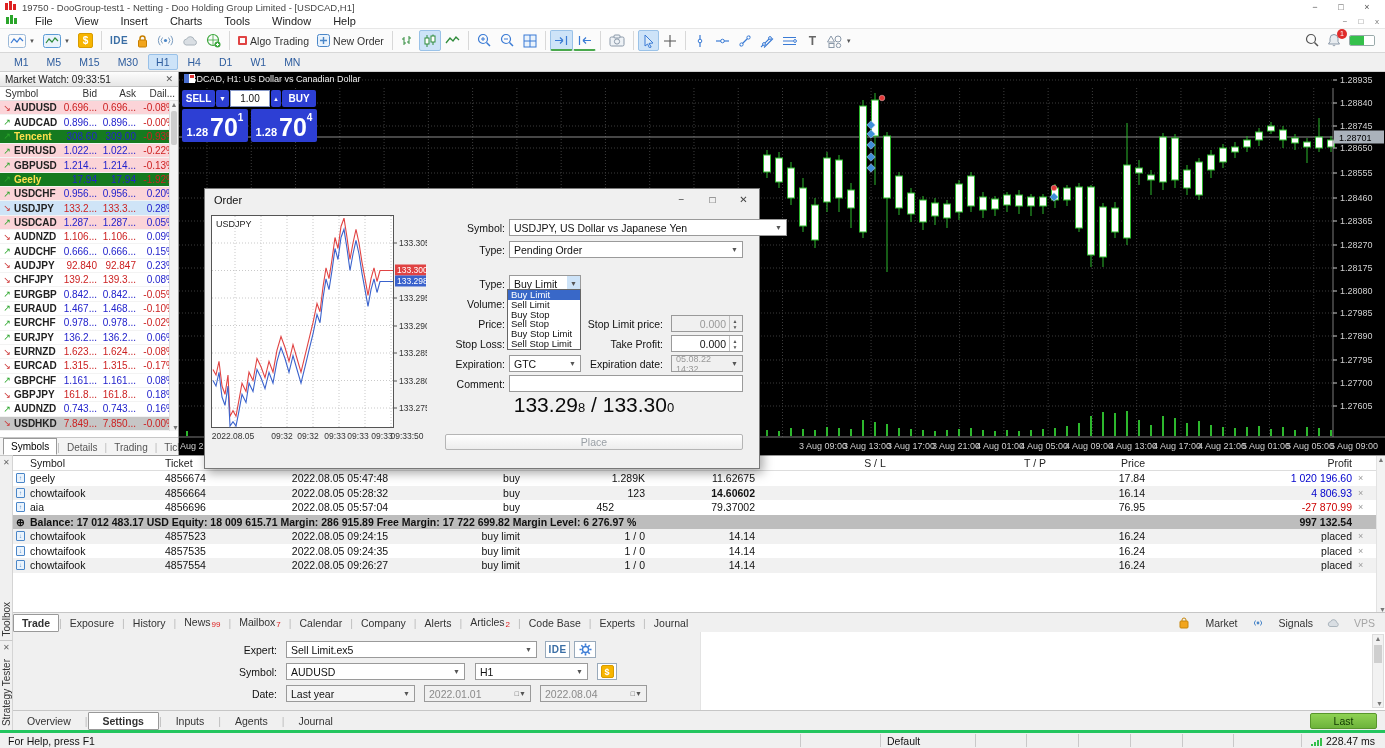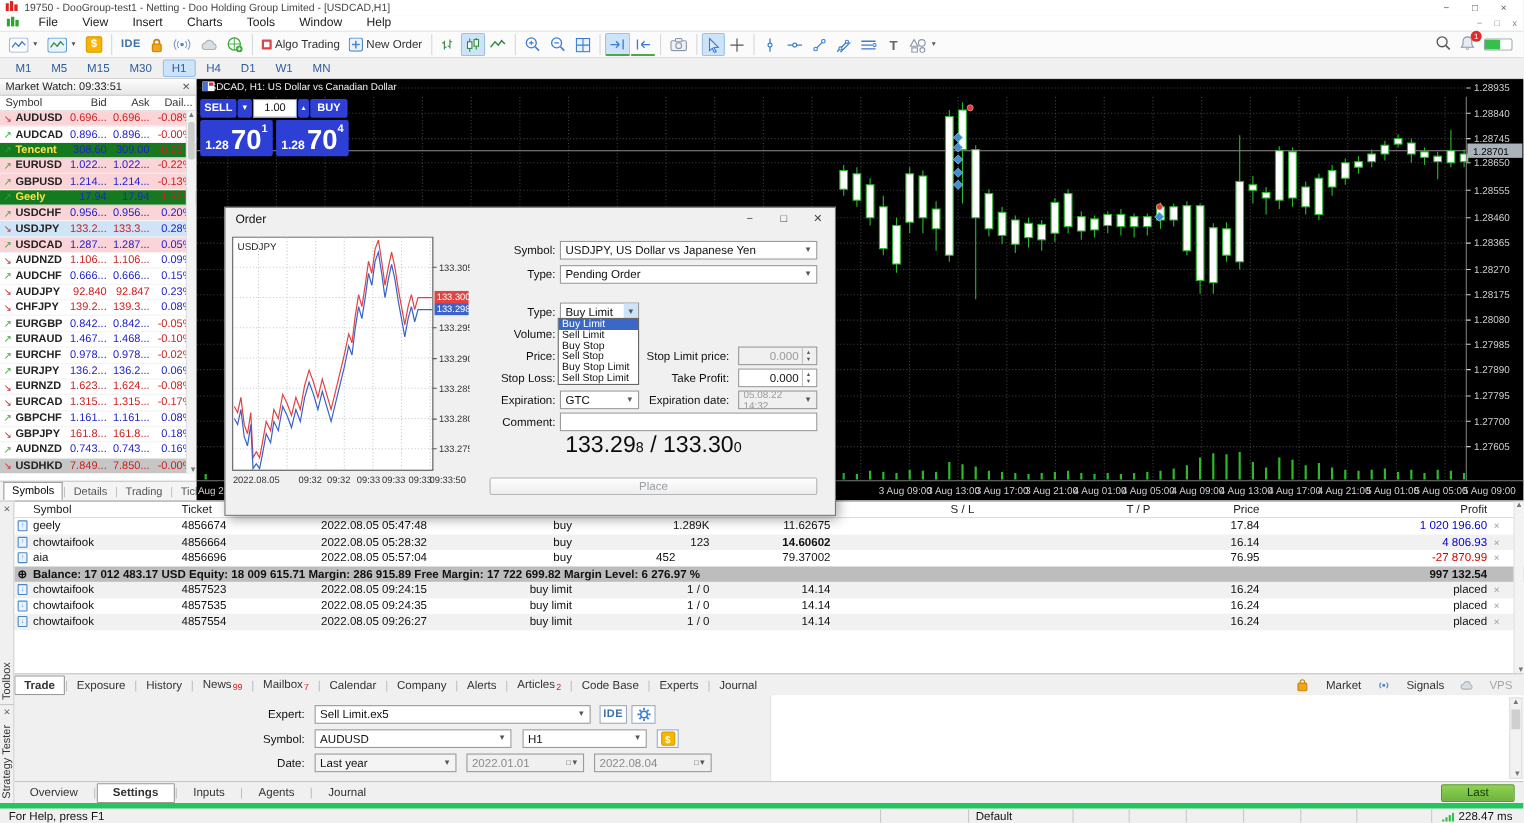--- a/index.html
+++ b/index.html
@@ -98,21 +98,21 @@
   .tester{position:absolute;top:632px;left:13px;right:0;height:78px;background:#f0f0f0}
   .t-white{position:absolute;left:687px;top:0;bottom:0;right:0;background:#fff;border-left:1px solid #e3e3e3}
   .t-scroll{position:absolute;right:1px;top:2px;bottom:2px;width:12px;background:#f2f2f2;border:1px solid #ddd;font-size:7px;color:#777;text-align:center}
   .t-scroll .thumb{position:absolute;left:1px;top:10px;width:8px;height:18px;background:#cfcfcf}
   .flabel{position:absolute;text-align:right;font-size:10.5px;color:#111}
   .combo,.inputf{position:absolute;height:17px;background:#fff;border:1px solid #9a9a9a;font-size:10.5px;display:flex;align-items:center;padding:0 4px;overflow:hidden;white-space:nowrap}
   .combo .arr{margin-left:auto;color:#555;font-size:7px;padding-left:3px}
   .combo.dis,.inputf.dis{background:#f0f0f0;color:#8a8a8a}
   .sqbtn{position:absolute;height:17px;background:#fff;border:1px solid #9ab;display:flex;align-items:center;justify-content:center}
   
-  .statusbar{position:absolute;top:730px;left:0;right:0;height:18px;background:#f0f0f0;border-top:5px solid #22c55e;display:flex;align-items:center;font-size:10.5px;color:#111}
+  .statusbar{position:absolute;top:730px;left:0;right:0;height:18px;background:#f0f0f0;border-top:3px solid #22c55e;display:flex;align-items:center;font-size:10.5px;color:#111}
   .sb-help{width:800px;padding-left:8px}
   .sb-cell{height:13px;border-left:1px solid #c9c9c9;padding:0 6px;display:flex;align-items:center}
   .sb-ping{margin-left:auto;display:flex;align-items:center;gap:4px;border-left:1px solid #c9c9c9;height:13px;padding:0 10px 0 8px}
   
   .strip{position:absolute;left:0;width:13px;background:#f0f0f0;border-right:1px solid #d4d4d4;border-top:1px solid #c8c8c8}
   .strip .x{position:absolute;top:2px;left:3px;font-size:8px;color:#666}
   .vtext{position:absolute;left:1px;bottom:4px;writing-mode:vertical-rl;transform:rotate(180deg);font-size:10px;color:#333;white-space:nowrap}
   
   .dialog{position:absolute;left:204px;top:188px;width:556px;height:281px;background:#f0f0f0;border:1px solid #787878;box-shadow:3px 4px 10px rgba(0,0,0,.35);z-index:10}
   .dlg-title{height:22px;display:flex;align-items:center;padding-left:9px;font-size:11px;color:#111}
@@ -1159,21 +1159,21 @@
         <text x="22" y="224" fill="#333" font-size="8.5" text-anchor="middle">2022.08.05</text>
         <text x="71" y="224" fill="#333" font-size="8.5" text-anchor="middle">09:32</text>
         <text x="97" y="224" fill="#333" font-size="8.5" text-anchor="middle">09:32</text>
         <text x="124" y="224" fill="#333" font-size="8.5" text-anchor="middle">09:33</text>
         <text x="147" y="224" fill="#333" font-size="8.5" text-anchor="middle">09:33</text>
         <text x="171" y="224" fill="#333" font-size="8.5" text-anchor="middle">09:33</text>
         <text x="196" y="224" fill="#333" font-size="8.5" text-anchor="middle">09:33:50</text>
       </svg>
   </div>
   <span class="dlabel" style="left:210px;top:33px">Symbol:</span>
-  <div class="dfld" style="left:304px;top:30px;width:234px">
+  <div class="dfld" style="left:304px;top:30px;width:278px">
       <span>USDJPY, US Dollar vs Japanese Yen</span>
       <span class="arr">▼</span>
     </div>
   <span class="dlabel" style="left:210px;top:55px">Type:</span>
   <div class="dfld" style="left:304px;top:52px;width:234px">
       <span>Pending Order</span>
       <span class="arr">▼</span>
     </div>
   <span class="dlabel" style="left:210px;top:89px">Type:</span>
   <div class="dfld" style="left:304px;top:86px;width:72px">

